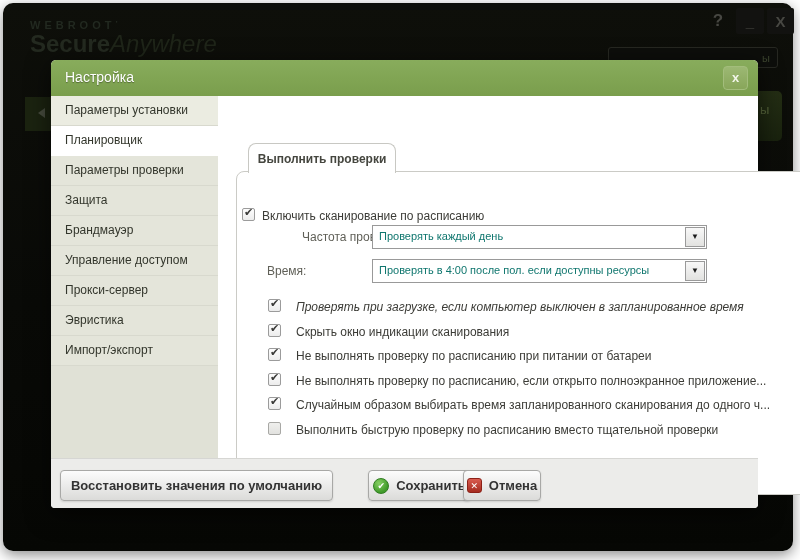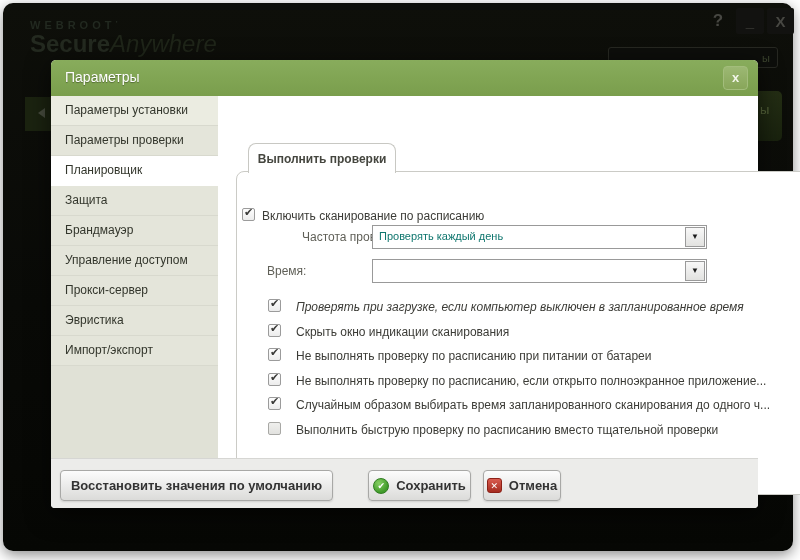--- a/index.html
+++ b/index.html
@@ -78,21 +78,21 @@
   .combo .drop .ar{font-size:8px;color:#1c1c1c;line-height:1;}
 
   .dlg-footer{position:relative;flex:0 0 49px;background:#ececea;border-top:1px solid #d6d6d3;
     border-radius:0 0 4px 4px;}
   .fbtn{position:absolute;top:11px;height:31px;border:1px solid #a8a8a6;border-radius:4px;
     background:linear-gradient(180deg,#fcfcfc,#dbdbd9);display:flex;align-items:center;justify-content:center;
     gap:7px;font-size:13px;font-weight:bold;color:#333;box-sizing:border-box;cursor:default;
     box-shadow:0 1px 2px rgba(0,0,0,.12);}
   .fbtn.restore{left:9px;width:273px;}
   .fbtn.save{left:317px;width:103px;}
-  .fbtn.cancel{left:432px;width:78px;}
+  .fbtn.cancel{left:412px;width:78px;}
   .ic-save{width:16px;height:16px;border-radius:50%;flex:0 0 16px;
     background:radial-gradient(circle at 35% 30%,#86cf63,#3f9a29 70%);border:1px solid #2f7d20;box-sizing:border-box;
     display:flex;align-items:center;justify-content:center;color:#fff;font-size:9px;}
   .ic-save::after{content:"\2714";}
   .ic-cancel{width:15px;height:15px;border-radius:3px;flex:0 0 15px;
     background:linear-gradient(180deg,#d95c50,#a52b1f);border:1px solid #8c2117;box-sizing:border-box;
     display:flex;align-items:center;justify-content:center;color:#fff;font-size:9px;font-weight:bold;}
   .ic-cancel::after{content:"\2715";}
 </style>
 </head>
@@ -111,29 +111,29 @@
     <div class="tbtn cls">X</div>
 
     <div class="frag-search">ы</div>
     <div class="frag-greenbtn">ы</div>
     <div class="frag-back">
       <span class="tri"></span>
     </div>
 
     <div class="dialog">
       <div class="dlg-header">
-        <span class="dlg-title">Параметры</span>
+        <span class="dlg-title">Настройка</span>
         <div class="dlg-close">x</div>
       </div>
 
       <div class="dlg-body">
         <div class="sidebar">
           <div class="side-item alt">Параметры установки</div>
+          <div class="side-item selected">Планировщик</div>
           <div class="side-item">Параметры проверки</div>
-          <div class="side-item selected">Планировщик</div>
           <div class="side-item">Защита</div>
           <div class="side-item">Брандмауэр</div>
           <div class="side-item">Управление доступом</div>
           <div class="side-item">Прокси-сервер</div>
           <div class="side-item">Эвристика</div>
           <div class="side-item">Импорт/экспорт</div>
         </div>
 
         <div class="content">
           <div class="tab">Выполнить проверки</div>
@@ -145,20 +145,21 @@
             <span class="flabel" style="top:58px;margin-left:35px;">Частота проверки:</span>
             <div class="combo" style="top:53px;">
               <span class="txt">Проверять каждый день</span>
               <span class="drop">
                   <span class="ar">▼</span>
                 </span>
             </div>
 
             <span class="flabel" style="top:92px;">Время:</span>
             <div class="combo" style="top:87px;">
+              <span class="txt">Проверять в 4:00 после пол. если доступны ресурсы</span>
               <span class="drop">
                   <span class="ar">▼</span>
                 </span>
             </div>
 
             <span class="cb checked" style="left:31px;top:127px;"></span>
             <span class="lbl" style="left:59px;top:128px;font-style:italic;">Проверять при загрузке, если компьютер выключен в запланированное время</span>
 
             <span class="cb checked" style="left:31px;top:152px;"></span>
             <span class="lbl" style="left:59px;top:153px;">Скрыть окно индикации сканирования</span>

